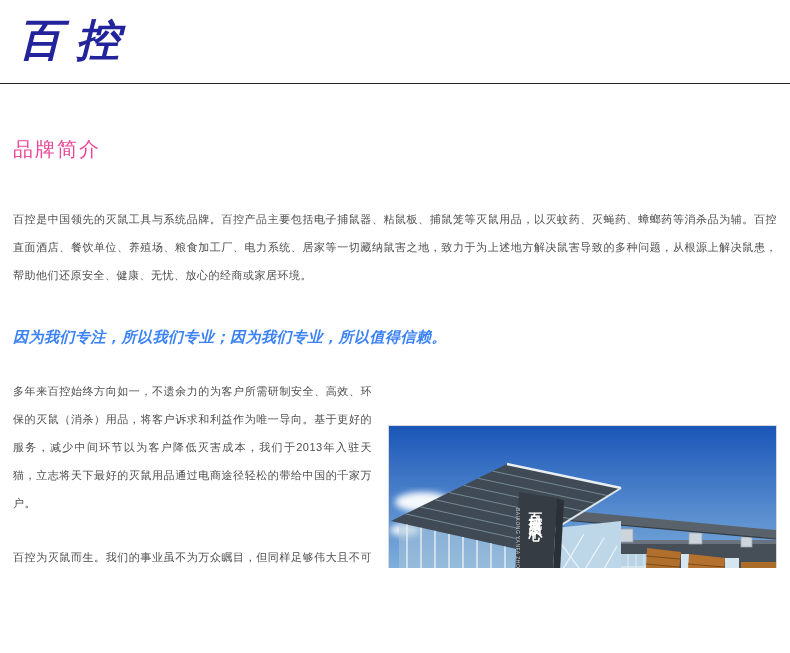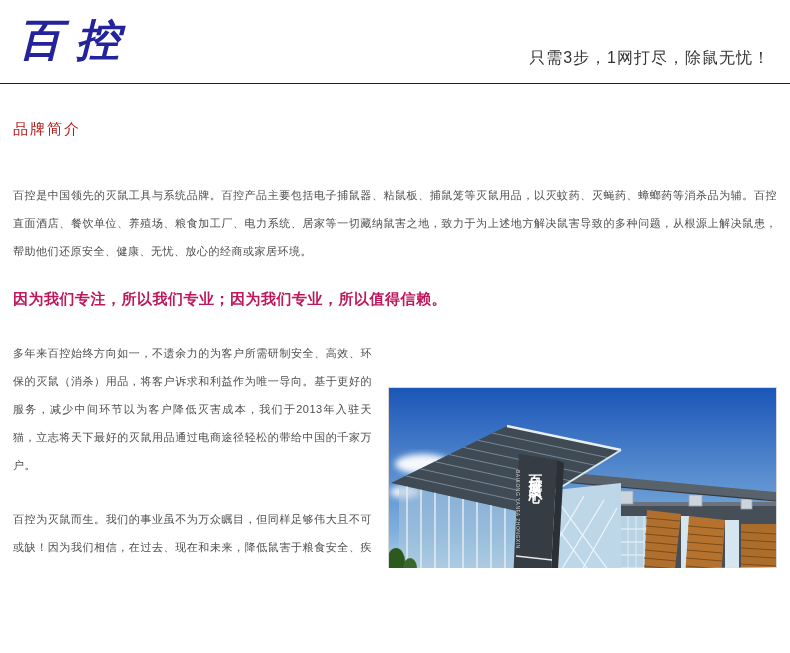--- a/index.html
+++ b/index.html
@@ -16,31 +16,31 @@
     font-family:"DejaVu Serif", serif; font-weight:bold; font-style:italic;
     font-size:44px; line-height:52px; letter-spacing:14px; color:#23239b;
   }
   .tagline {
     position:absolute; right:20px; bottom:14px;
     font-size:16px; color:#333; letter-spacing:1px;
   }
   
   .content { padding:0 13px; }
   .section-title {
-    margin-top:36px; font-size:15px; font-weight:400;
-    color:#b91c1c; letter-spacing:2px;
+    margin-top:52px; font-size:20px; font-weight:400;
+    color:#ec4899; letter-spacing:2px;
   }
   p.body-text {
     font-size:11px; line-height:28px; color:#4d4d4d;
     text-align:justify; letter-spacing:0.5px;
   }
   .intro { margin-top:42px; }
   .statement {
-    margin-top:20px; font-size:15px; line-height:28px;
-    font-weight:bold; color:#be185d; letter-spacing:0.5px;
+    margin-top:34px; font-size:15px; line-height:28px;
+    font-weight:bold; color:#3b82f6; letter-spacing:0.5px;font-style:italic;
   }
   .para-block { margin-top:26px; overflow:hidden; }
   .para-block .mission { margin:0; }
   .para-block .vision { margin-top:26px; }
   
   .building-photo {
     float:right; width:389px; height:233px;
     margin:48px 0 0 16px; position:relative;
     border:1px solid #d8d8d8; background:#cfe2f2;
   }
@@ -58,21 +58,20 @@
     white-space:nowrap;
   }
 </style>
 </head>
 <body>
 
 <div class="page">
 
   <div class="header">
     <div class="logo">百控</div>
-    <div class="tagline">只需3步，1网打尽，除鼠无忧！</div>
   </div>
 
   <div class="content">
     <h2 class="section-title">品牌简介</h2>
 
     <p class="body-text intro">百控是中国领先的灭鼠工具与系统品牌。百控产品主要包括电子捕鼠器、粘鼠板、捕鼠笼等灭鼠用品，以灭蚊药、灭蝇药、蟑螂药等消杀品为辅。百控直面酒店、餐饮单位、养殖场、粮食加工厂、电力系统、居家等一切藏纳鼠害之地，致力于为上述地方解决鼠害导致的多种问题，从根源上解决鼠患，帮助他们还原安全、健康、无忧、放心的经商或家居环境。</p>
 
     <p class="statement">因为我们专注，所以我们专业；因为我们专业，所以值得信赖。</p>
 
     <div class="para-block">

